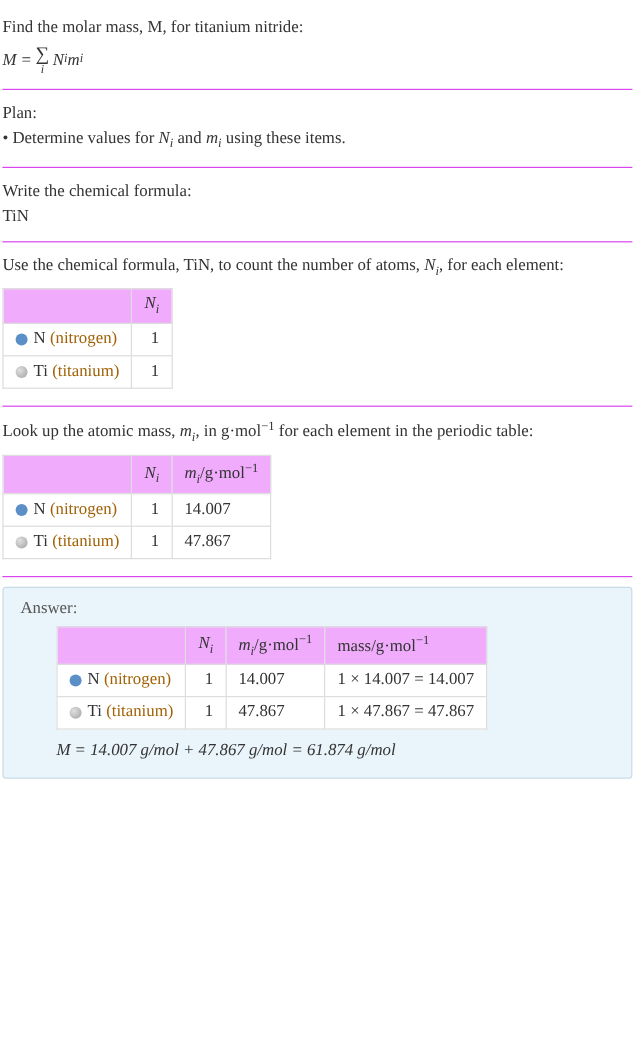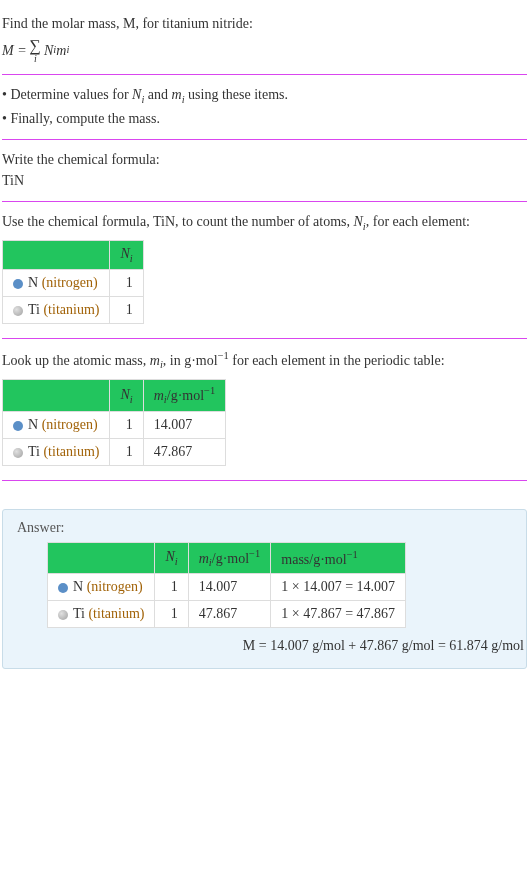--- a/index.html
+++ b/index.html
@@ -65,21 +65,21 @@
       margin: 6px 0;
       background: #fff;
     }
     th, td {
       border: 1px solid #ddd;
       padding: 5px 10px;
       text-align: left;
       font-weight: normal;
     }
     th {
-      background: #22c55e;
+      background: #f0abfc;
     }
     td.num {
       text-align: right;
     }
     .dot {
       display: inline-block;
       width: 10px;
       height: 10px;
       border-radius: 50%;
       margin-right: 5px;
@@ -94,37 +94,37 @@
     .elem-label {
       color: #a16207;
     }
     .elem-symbol {
       color: #333;
     }
     .answer-box {
       background: #eaf4fb;
       border: 1px solid #c8dce8;
       border-radius: 3px;
-      padding: 10px 2px 14px 14px;
-      margin-top: 20px;
+      padding: 10px 24px 14px 14px;
+      margin-top: 0;
     }
     .answer-label {
       color: #555;
       margin-bottom: 6px;
     }
     .answer-inner {
       padding-left: 30px;
     }
     .answer-box table {
       background: #fff;
     }
     .final-eq {
       margin-top: 10px;
+      font-style: italic;
       font-family: 'Times New Roman', serif;
-      text-align: right;
     }
   </style>
 </head>
 <body>
 
 <div class="section">
   <div class="line">Find the molar mass, M, for titanium nitride:</div>
   <div class="line sum-expr">
     <span>M = </span>
     <span class="sigma-wrap">
@@ -132,24 +132,24 @@
       <span class="sigma-sub">i</span>
     </span>
     <span> N</span>
       <span class="sub">i</span>
       <span>m</span>
       <span class="sub">i</span>
   </div>
 </div>
 
 <div class="section">
+  <div class="line">Plan:</div>
   <div class="line">
     • Determine values for <span class="formula">N</span><span class="sub">i</span> and <span class="formula">m</span><span class="sub">i</span> using these items.
   </div>
-  <div class="line">• Finally, compute the mass.</div>
 </div>
 
 <div class="section">
   <div class="line">Write the chemical formula:</div>
   <div class="line">TiN</div>
 </div>
 
 <div class="section">
   <div class="line">
     <span>Use the chemical formula, TiN, to count the number of atoms, </span><span class="formula">N</span><span class="sub">i</span><span>, for each element:</span>

